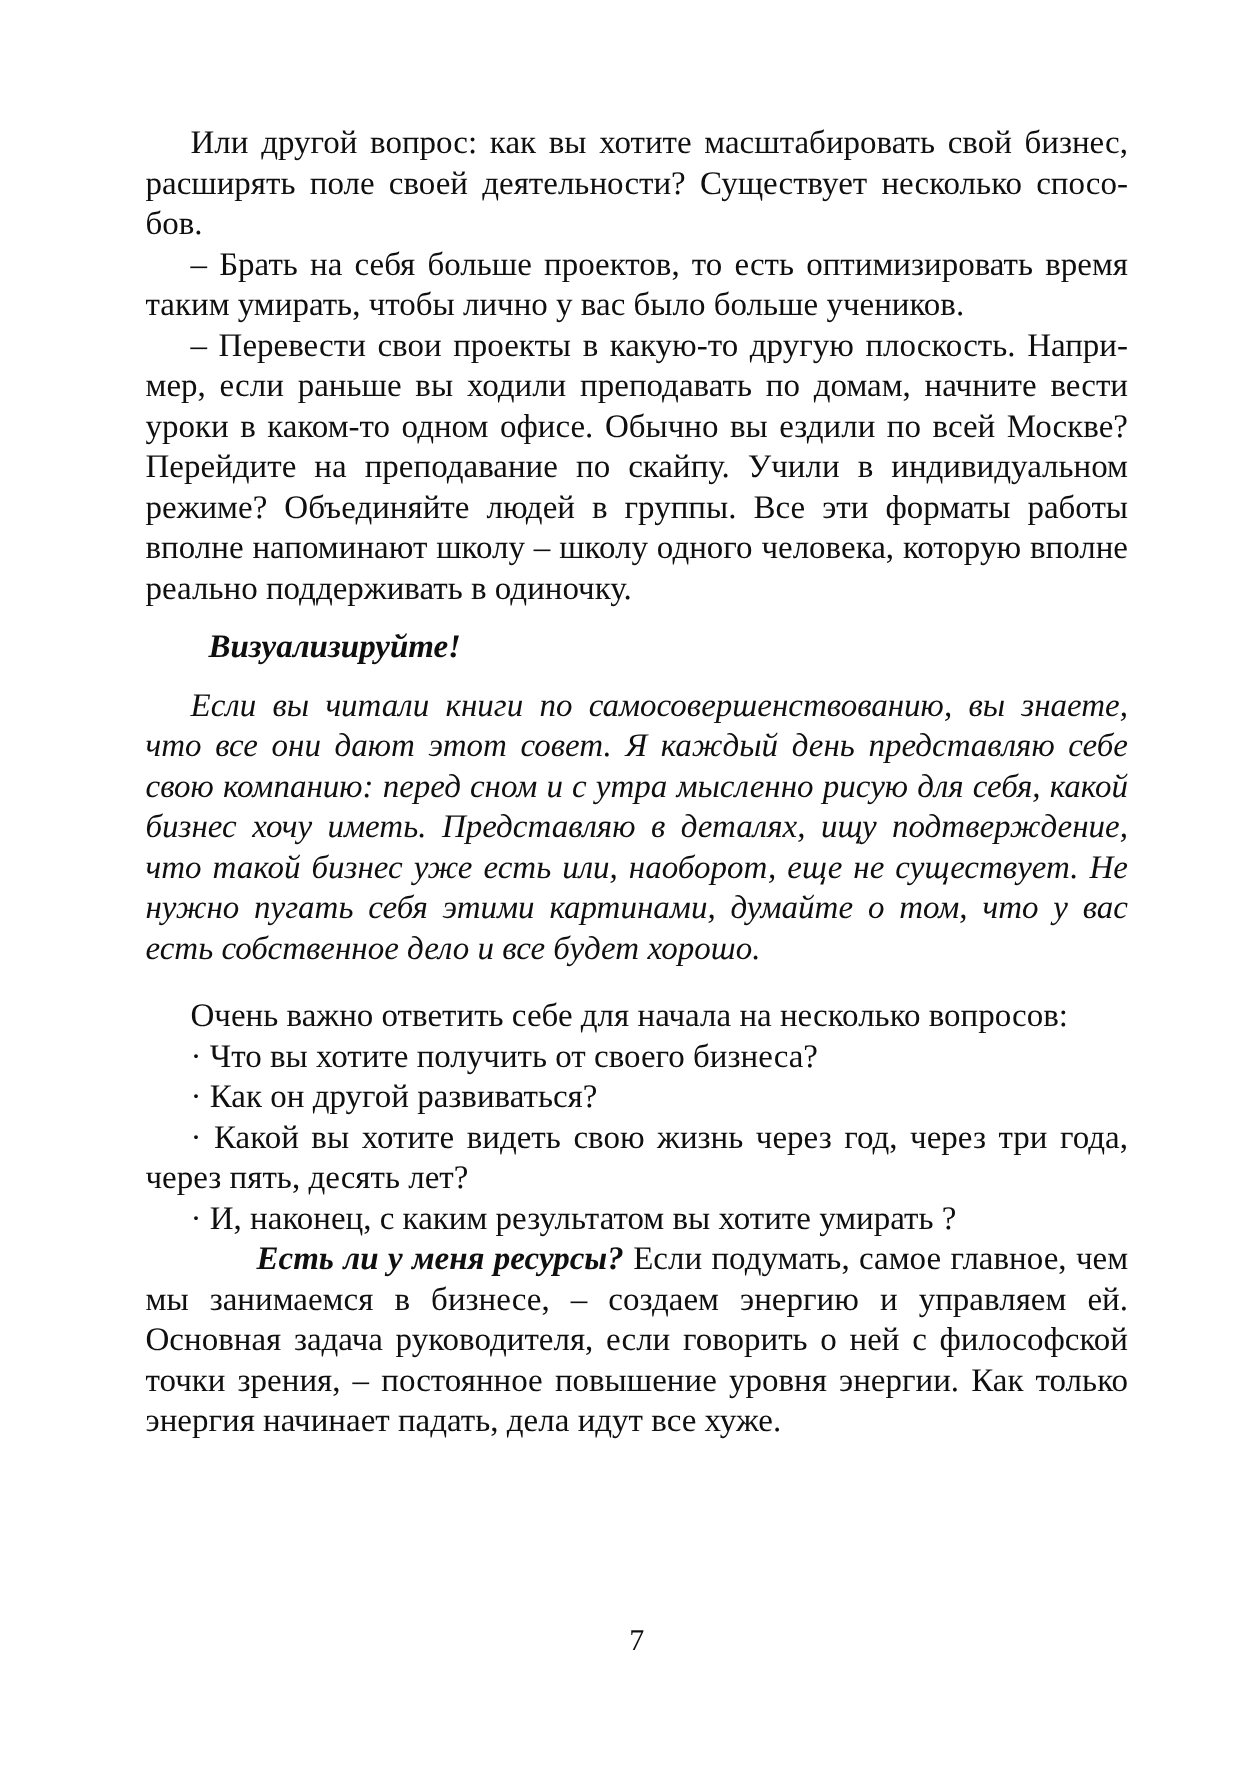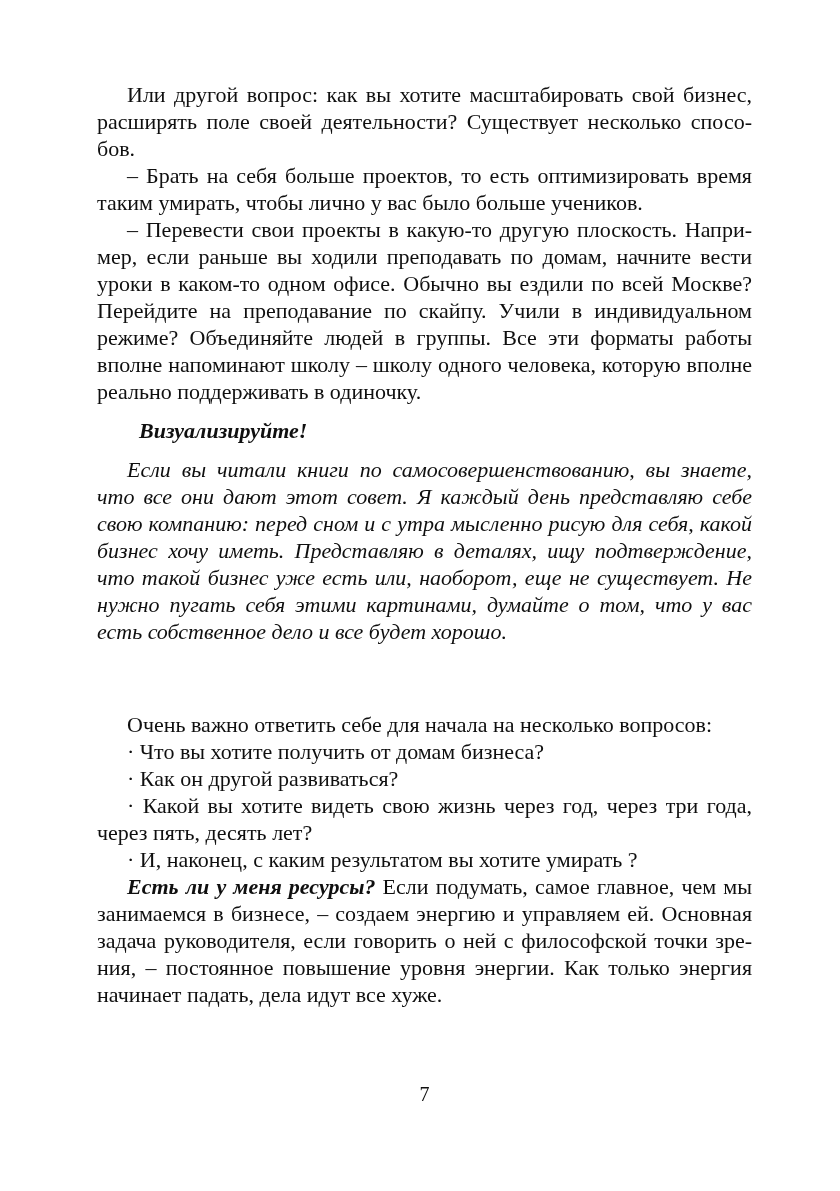--- a/index.html
+++ b/index.html
@@ -24,34 +24,35 @@
     font-size: 22px;
     line-height: 27px;
     text-align: justify;
     hyphens: manual;
   }
   .para {
     margin: 0;
     text-indent: 30px;
   }
   .para.gap-before {
-    margin-top: 66px;
+    margin-top: 18px;
   }
   .italic-para {
     font-style: italic;
   }
   .section-heading {
     margin: 12px;
     text-indent: 30px;
     font-weight: bold;
     font-style: italic;
   }
   .inline-lead {
     font-weight: bold;
     font-style: italic;
+    margin-left: 44px;
   }
   .page-footer {
     position: absolute;
     top: 1083px;
     left: 97px;
     width: 655px;
     text-align: center;
   }
   .page-number {
     font-size: 20px;
@@ -62,21 +63,21 @@
 <body>
 
 <div class="page">
   <main class="body-text">
     <p class="para">Или другой вопрос: как вы хотите масштабировать свой бизнес, расширять поле своей деятельности? Существует несколько спосо­бов.</p>
     <p class="para">– Брать на себя больше проектов, то есть оптимизировать время таким умирать, чтобы лично у вас было больше учеников.</p>
     <p class="para">– Перевести свои проекты в какую-то другую плоскость. Напри­мер, если раньше вы ходили преподавать по домам, начните вести уроки в каком-то одном офисе. Обычно вы ездили по всей Москве? Перейдите на преподавание по скайпу. Учили в индивидуальном режиме? Объединяйте людей в группы. Все эти форматы работы вполне напоминают школу – школу одного человека, которую вполне реально поддерживать в одиночку.</p>
     <p class="section-heading">Визуализируйте!</p>
     <p class="para italic-para">Если вы читали книги по самосовершенствованию, вы знаете, что все они дают этот совет. Я каждый день представляю себе свою компанию: перед сном и с утра мысленно рисую для себя, какой бизнес хочу иметь. Представляю в деталях, ищу подтверждение, что такой бизнес уже есть или, наоборот, еще не существует. Не нужно пугать себя этими картинами, думайте о том, что у вас есть собственное дело и все будет хорошо.</p>
     <p class="para gap-before">Очень важно ответить себе для начала на несколько вопросов:</p>
-    <p class="para">· Что вы хотите получить от домам бизнеса?</p>
+    <p class="para">· Что вы хотите получить от своего бизнеса?</p>
     <p class="para">· Как он другой развиваться?</p>
     <p class="para">· Какой вы хотите видеть свою жизнь через год, через три года, через пять, десять лет?</p>
     <p class="para">· И, наконец, с каким результатом вы хотите умирать ?</p>
     <p class="para"><span class="inline-lead">Есть ли у меня ресурсы?</span> <span>Если подумать, самое главное, чем мы занимаемся в бизнесе, – создаем энергию и управляем ей. Основная задача руководителя, если говорить о ней с философской точки зре­ния, – постоянное повышение уровня энергии. Как только энергия начинает падать, дела идут все хуже.</span></p>
   </main>
 
   <footer class="page-footer">
     <span class="page-number">7</span>
   </footer>
 </div>

